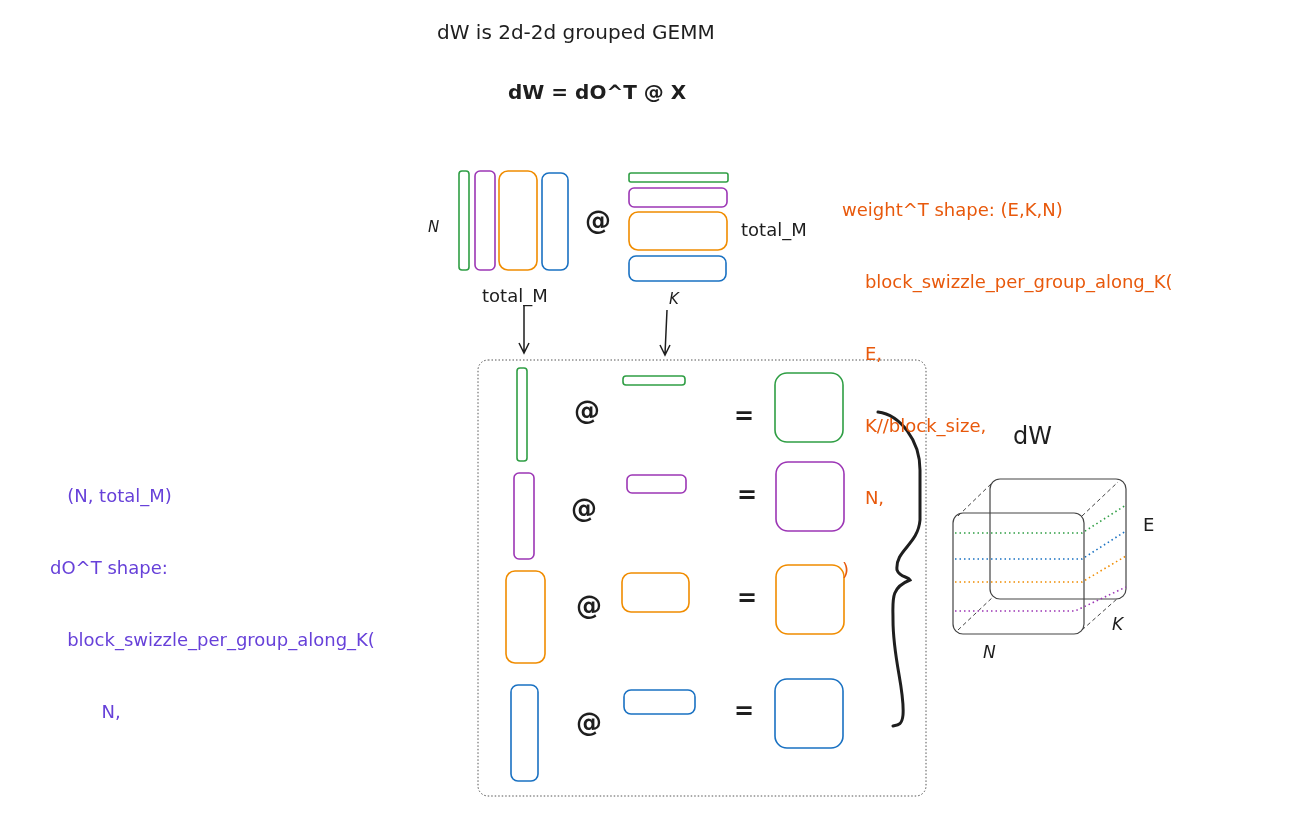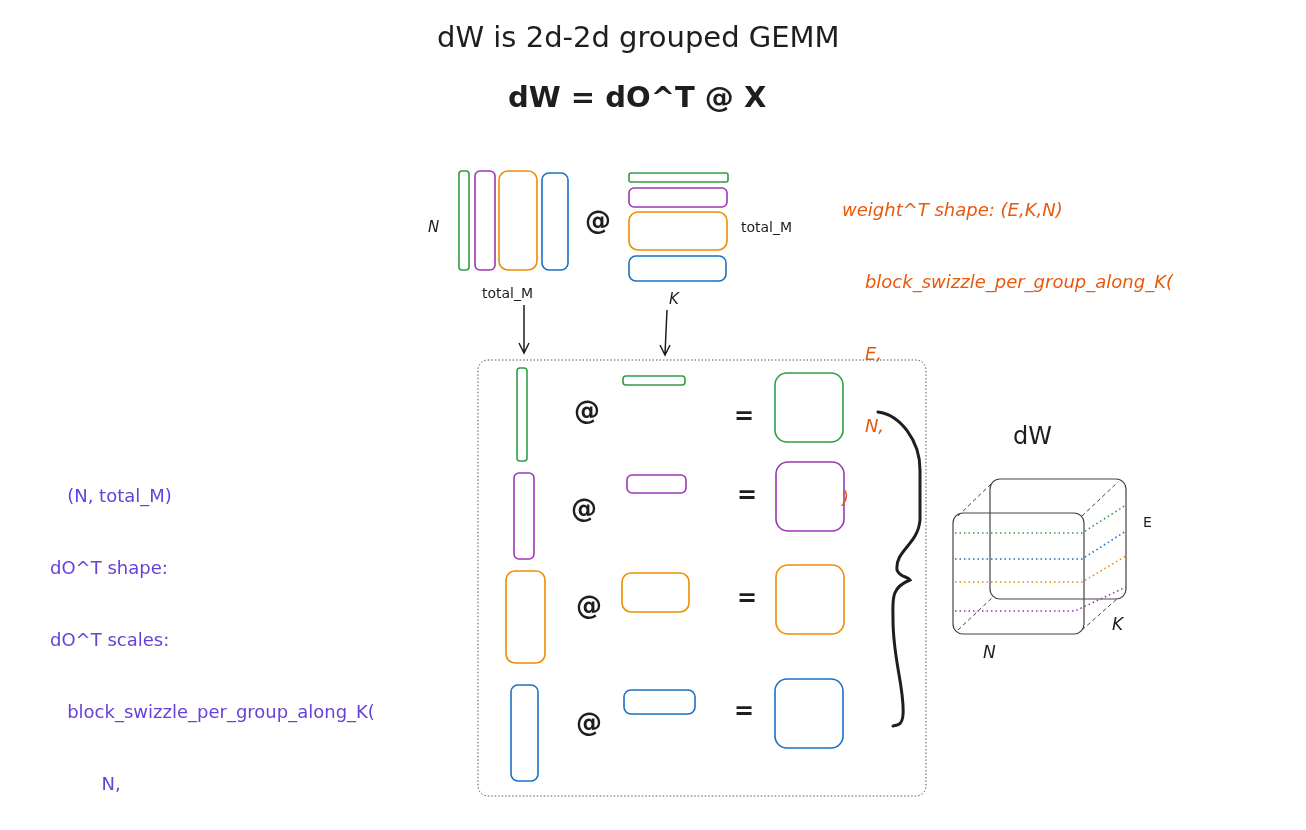--- a/index.html
+++ b/index.html
@@ -1,21 +1,21 @@
 <!DOCTYPE html>
 <html><head>
 <meta charset="utf-8">
 <style>
   html, body { margin:0; padding:0; background:#ffffff; }
   body { width:1306px; height:830px; position:relative; overflow:hidden;
          font-family: "DejaVu Sans", sans-serif; color:#1e1e1e; }
   svg#canvas { position:absolute; left:0; top:0; }
   .txt { position:absolute; white-space:pre; font-family:"DejaVu Sans", sans-serif; }
-  .title { font-size:29px; color:#1e1e1e; }
-  .lbl { font-size:14px; color:#1e1e1e; }
+  .title { font-size:20px; color:#1e1e1e; }
+  .lbl { font-size:18px; color:#1e1e1e; }
   .lbl-i { font-size:15px; font-style:italic; color:#1e1e1e; }
   .big-at { font-size:26px; font-weight:bold; color:#1e1e1e; }
   .eq { font-size:24px; font-weight:bold; color:#1e1e1e; }
   .orange-block { color:#e8590c; font-size:18px; line-height:24px; }
   .purple-block { color:#6741d9; font-size:18px; line-height:24px; }
   .dw-label { font-size:24px; color:#1e1e1e; }
 </style>
 </head>
 <body>
 
@@ -94,32 +94,32 @@
 
 <div class="txt big-at" style="left:574px; top:395px;">@</div>
 <div class="txt eq" style="left:734px; top:402px;">=</div>
 <div class="txt big-at" style="left:571px; top:493px;">@</div>
 <div class="txt eq" style="left:737px; top:481px;">=</div>
 <div class="txt big-at" style="left:576px; top:590px;">@</div>
 <div class="txt eq" style="left:737px; top:584px;">=</div>
 <div class="txt big-at" style="left:576px; top:707px;">@</div>
 <div class="txt eq" style="left:734px; top:697px;">=</div>
 
-<div class="txt orange-block" style="left: 842px; top: 150px; color: rgb(232, 89, 12); font-style: italic;">
+<div class="txt orange-block" style="left: 842px; top: 150px; color: rgb(232, 89, 12);">
   <div>weight^T shape: (E,K,N)</div>
   <div>    block_swizzle_per_group_along_K(</div>
   <div>    E,</div>
+  <div>    K//block_size,</div>
   <div>    N,</div>
   <div>)</div>
 </div>
 
 <div class="txt purple-block" style="left: 50px; top: 436px; color: rgb(103, 65, 217);">
   <div>   (N, total_M)</div>
   <div>dO^T shape:</div>
-  <div>dO^T scales:</div>
   <div>   block_swizzle_per_group_along_K(</div>
   <div>         N,</div>
   
   
 </div>
 
 <div class="txt dw-label" style="left:1013px; top:422px;text-align:right;">dW</div>
 <div class="txt lbl" style="left:1143px; top:514px;">E</div>
 <div class="txt lbl-i" style="left:1112px; top:614px; font-size:17px;">K</div>
 <div class="txt lbl-i" style="left:983px; top:642px; font-size:17px;">N</div>

